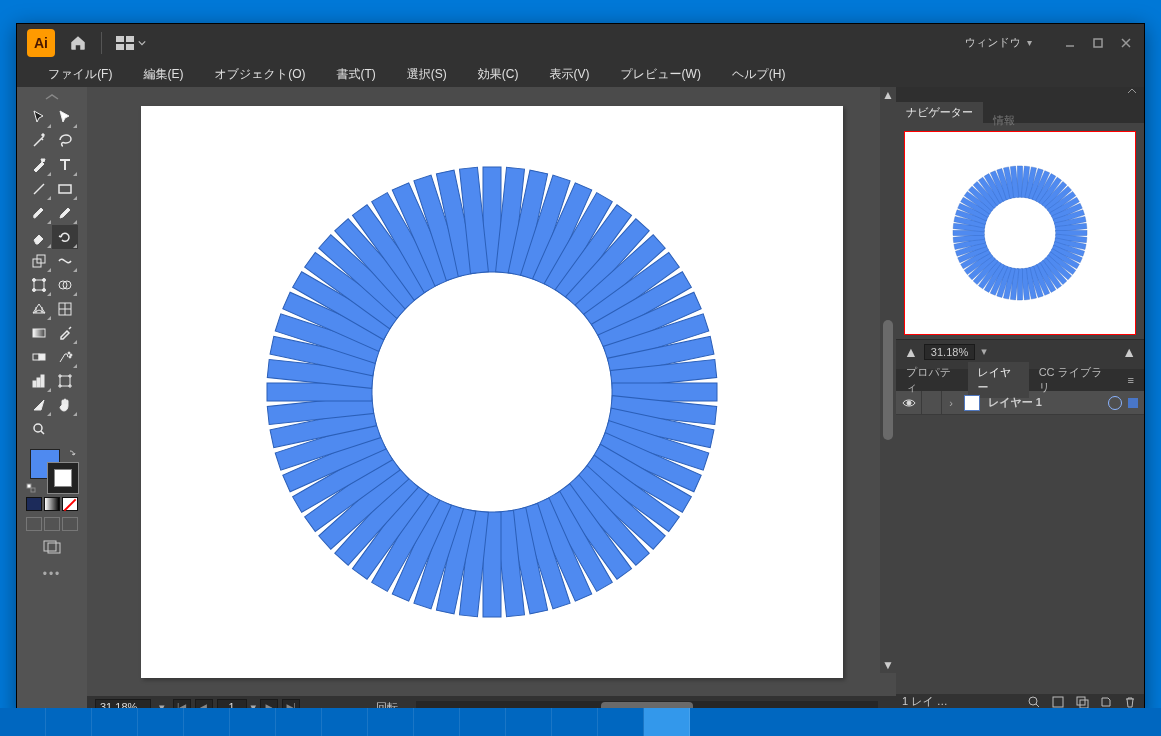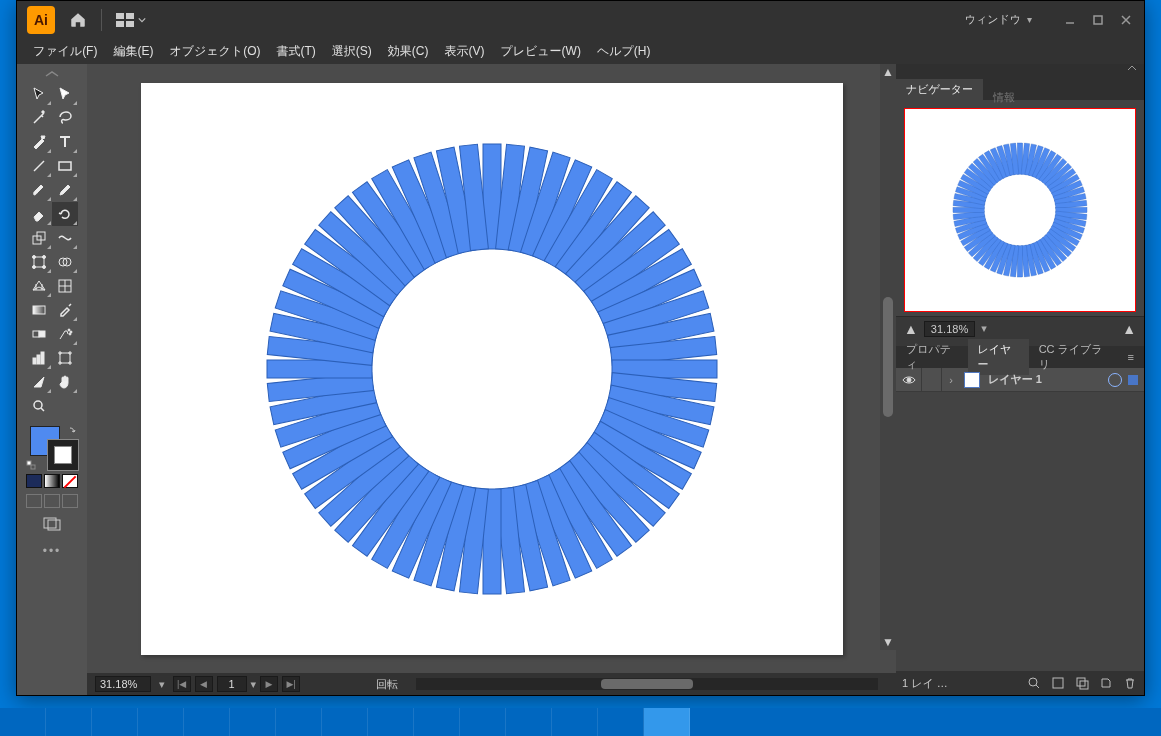--- a/index.html
+++ b/index.html
@@ -1,36 +1,36 @@
 <!DOCTYPE html>
 <html><head>
 <meta charset="utf-8">
 <style>
   * { box-sizing: border-box; margin: 0; padding: 0; font-family: "Meiryo", "Yu Gothic", sans-serif; }
   body { width: 1161px; height: 736px; background: #0078d7; overflow: hidden; font-size: 12px; color: #ccc; }
-  .window { position: absolute; left: 16px; top: 0; width: 1129px; height: 696px; background: #323232; border: 1px solid #000; box-shadow: 0 4px 20px rgba(0,0,0,.4); }
+  .window { position: absolute; left: 16px; top: 23px; width: 1129px; height: 696px; background: #323232; border: 1px solid #000; box-shadow: 0 4px 20px rgba(0,0,0,.4); }
   
   .titlebar { height: 37px; background: #323232; display: flex; align-items: center; padding: 0 4px; }
   .app-icon { width: 28px; height: 28px; background: #ff9a00; color: #4a1700; font-weight: bold; font-size: 14px; display:flex; align-items:center; justify-content:center; border-radius:4px; margin-left:6px;}
   .home-icon { width: 30px; display:flex; align-items:center; justify-content:center; margin-left:8px; }
   .home-icon svg { fill:#ccc; }
   .divider { width:1px; height:22px; background:#555; margin: 0 8px; }
   .arrange-btn { display:flex; align-items:center; height:24px; padding:0 6px; }
   .arrange-btn svg { fill:#ccc; }
   .titlebar-spacer { flex:1; }
   .workspace { display:flex; align-items:center; gap:6px; margin-right:14px; font-size:11px; }
   .workspace span.caret { font-size:10px; color:#aaa; }
   .stock-search { width:180px; height:24px; background:#262626; border:1px solid #1a1a1a; display:flex; align-items:center; padding:0 6px; gap:6px; }
   .stock-search input { background:transparent; border:none; outline:none; color:#ccc; font-size:11px; width:100%; }
   .win-controls { display:flex; margin-left:10px; }
   .win-btn { width:28px; height:22px; display:flex; align-items:center; justify-content:center; }
   .win-btn svg { stroke:#999; fill:none; }
   
   .menubar { height:26px; background:#323232; display:flex; align-items:center; padding-left:8px; font-size:12px; color:#e0e0e0; }
-  .menubar > div { padding: 3px 8px; }
+  .menubar > div { padding: 3px 8px; margin-left: 15px; }
   
   .workarea { position:absolute; top:63px; left:0; right:0; bottom:0; display:flex; }
   
   .tool-col { width:70px; background:#535353; display:flex; flex-direction:column; align-items:center; padding-top:6px; }
   .tool-handle { width:48px; display:flex; justify-content:center; margin-bottom:4px; }
   .tool-handle svg { stroke:#888; }
   .tool-grid { display:grid; grid-template-columns: 26px 26px; grid-auto-rows:24px; gap:0; }
   .tool { width:26px; height:24px; display:flex; align-items:center; justify-content:center; position:relative; }
   .tool svg { width:16px; height:16px; fill:#e8e8e8; stroke:#e8e8e8; }
   .tool .dot { position:absolute; right:1px; bottom:1px; width:0; height:0; border-right:4px solid #aaa; border-top:4px solid transparent; }
@@ -84,21 +84,21 @@
   .panel-section2 .panel-tabs .ptab { font-size:11px; }
   .panel-section2 .panel-body { padding:0; min-height:260px; }
   .layer-row { height:24px; display:flex; align-items:center; font-size:11px; background:#4f4f4f; border-bottom:1px solid #3a3a3a;}
   .layer-row .vis { width:26px; display:flex; justify-content:center; border-right:1px solid #3a3a3a; height:100%; align-items:center;}
   .layer-row .lock { width:20px; border-right:1px solid #3a3a3a; height:100%;}
   .layer-row .disc { width:18px; display:flex; justify-content:center; color:#aaa;}
   .layer-row .thumb { width:16px; height:16px; background:#fff; border:1px solid #5078c0; margin:0 4px;}
   .layer-row .name { flex:1; padding-left:4px;font-weight:bold;}
   .layer-row .target { width:14px; height:14px; border:1.5px solid #8bb4ff; border-radius:50%; margin-right:6px;}
   .layer-row .selbox { width:10px; height:10px; background:#4976c7; margin-right:6px;}
-  .panel-foot { height:24px; background:#323232; display:flex; align-items:center; padding:0 6px; font-size:11px; gap:8px;}
+  .panel-foot { height:24px; background:#323232; display:flex; padding:0 6px; font-size:11px; gap:8px;}
   .panel-foot .sp { flex:1; }
   .panel-foot .ic { width:16px; height:16px; display:flex; align-items:center; justify-content:center; }
   .taskbar { position:absolute; left:0; right:0; bottom:0; height:28px; background:#0067c0; display:flex;}
   .taskbar .seg { width:46px; height:100%; border-right:1px solid rgba(255,255,255,.1);}
   .taskbar .seg.hl { background:#3398eb; }
   svg.chev { width:8px; height:8px; }
 </style>
 </head>
 <body>
 

